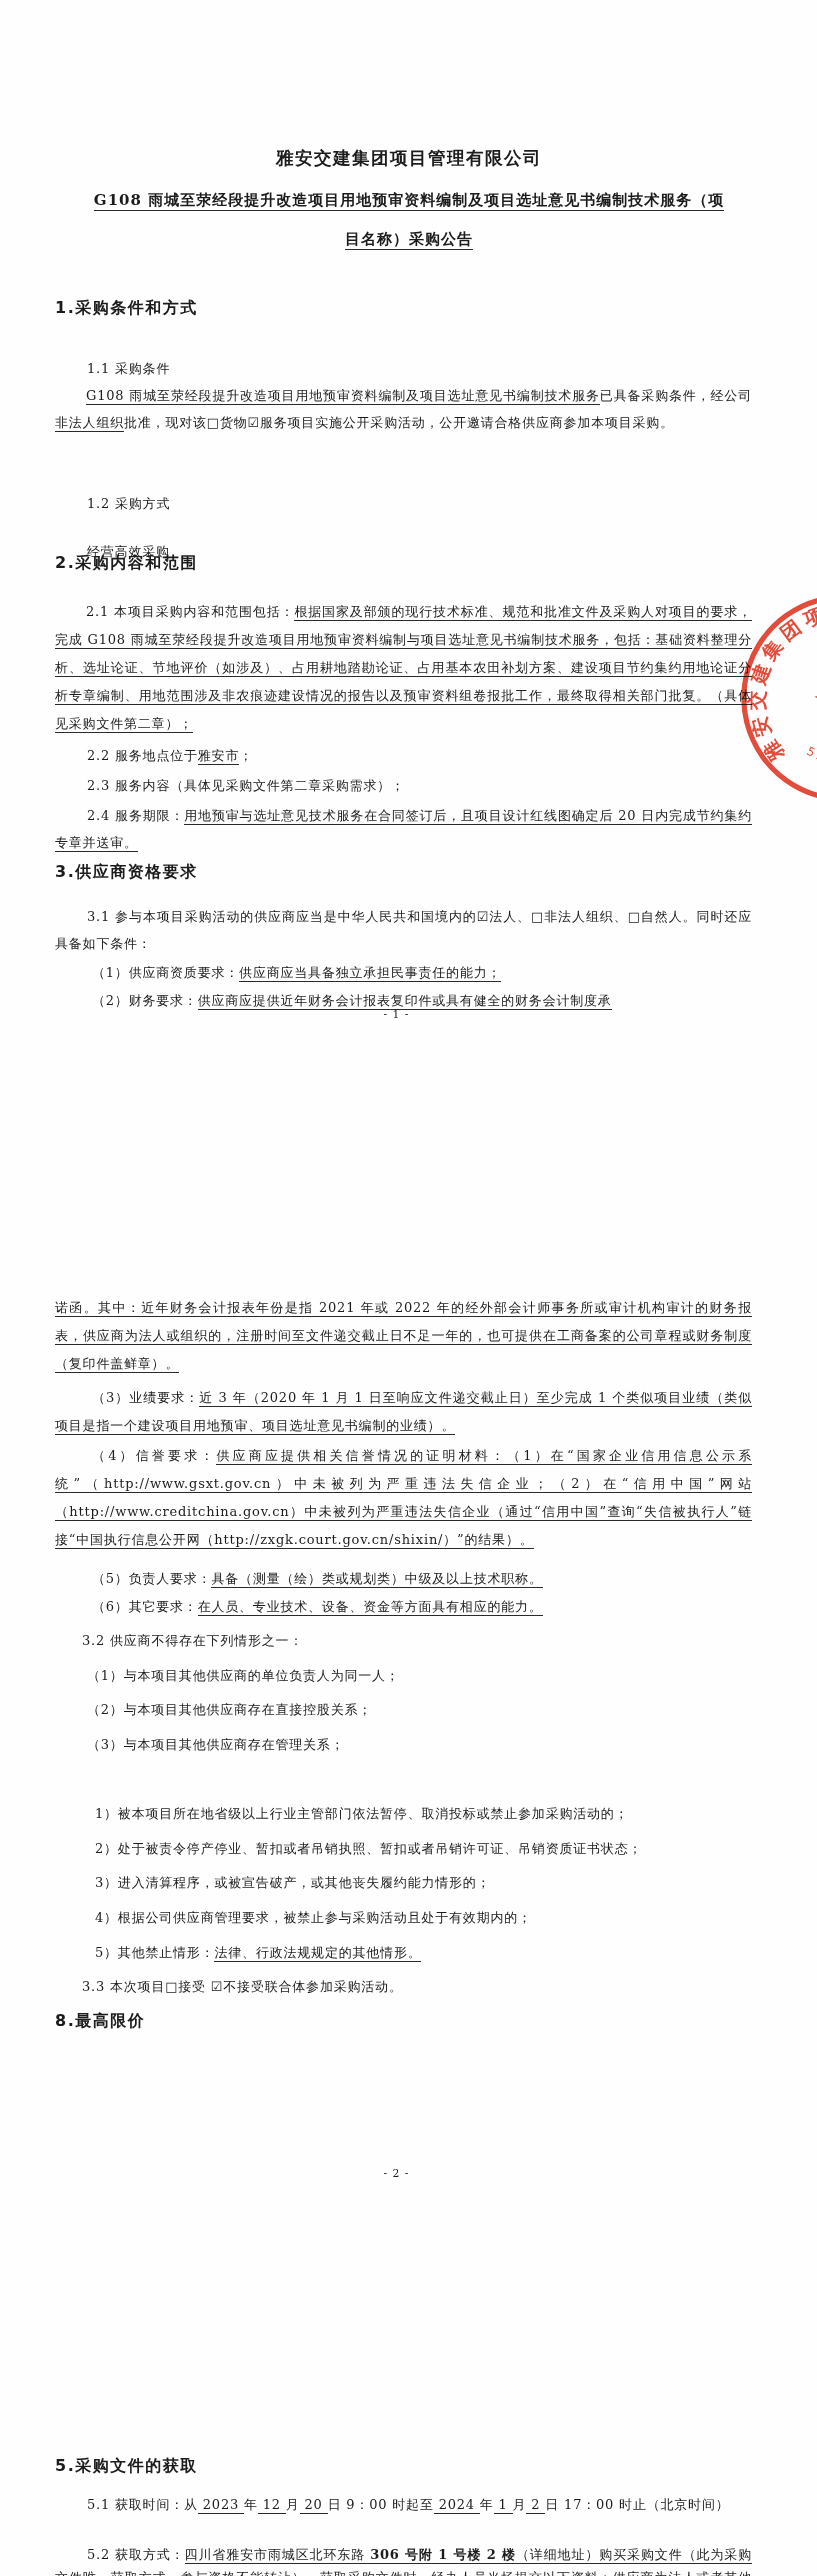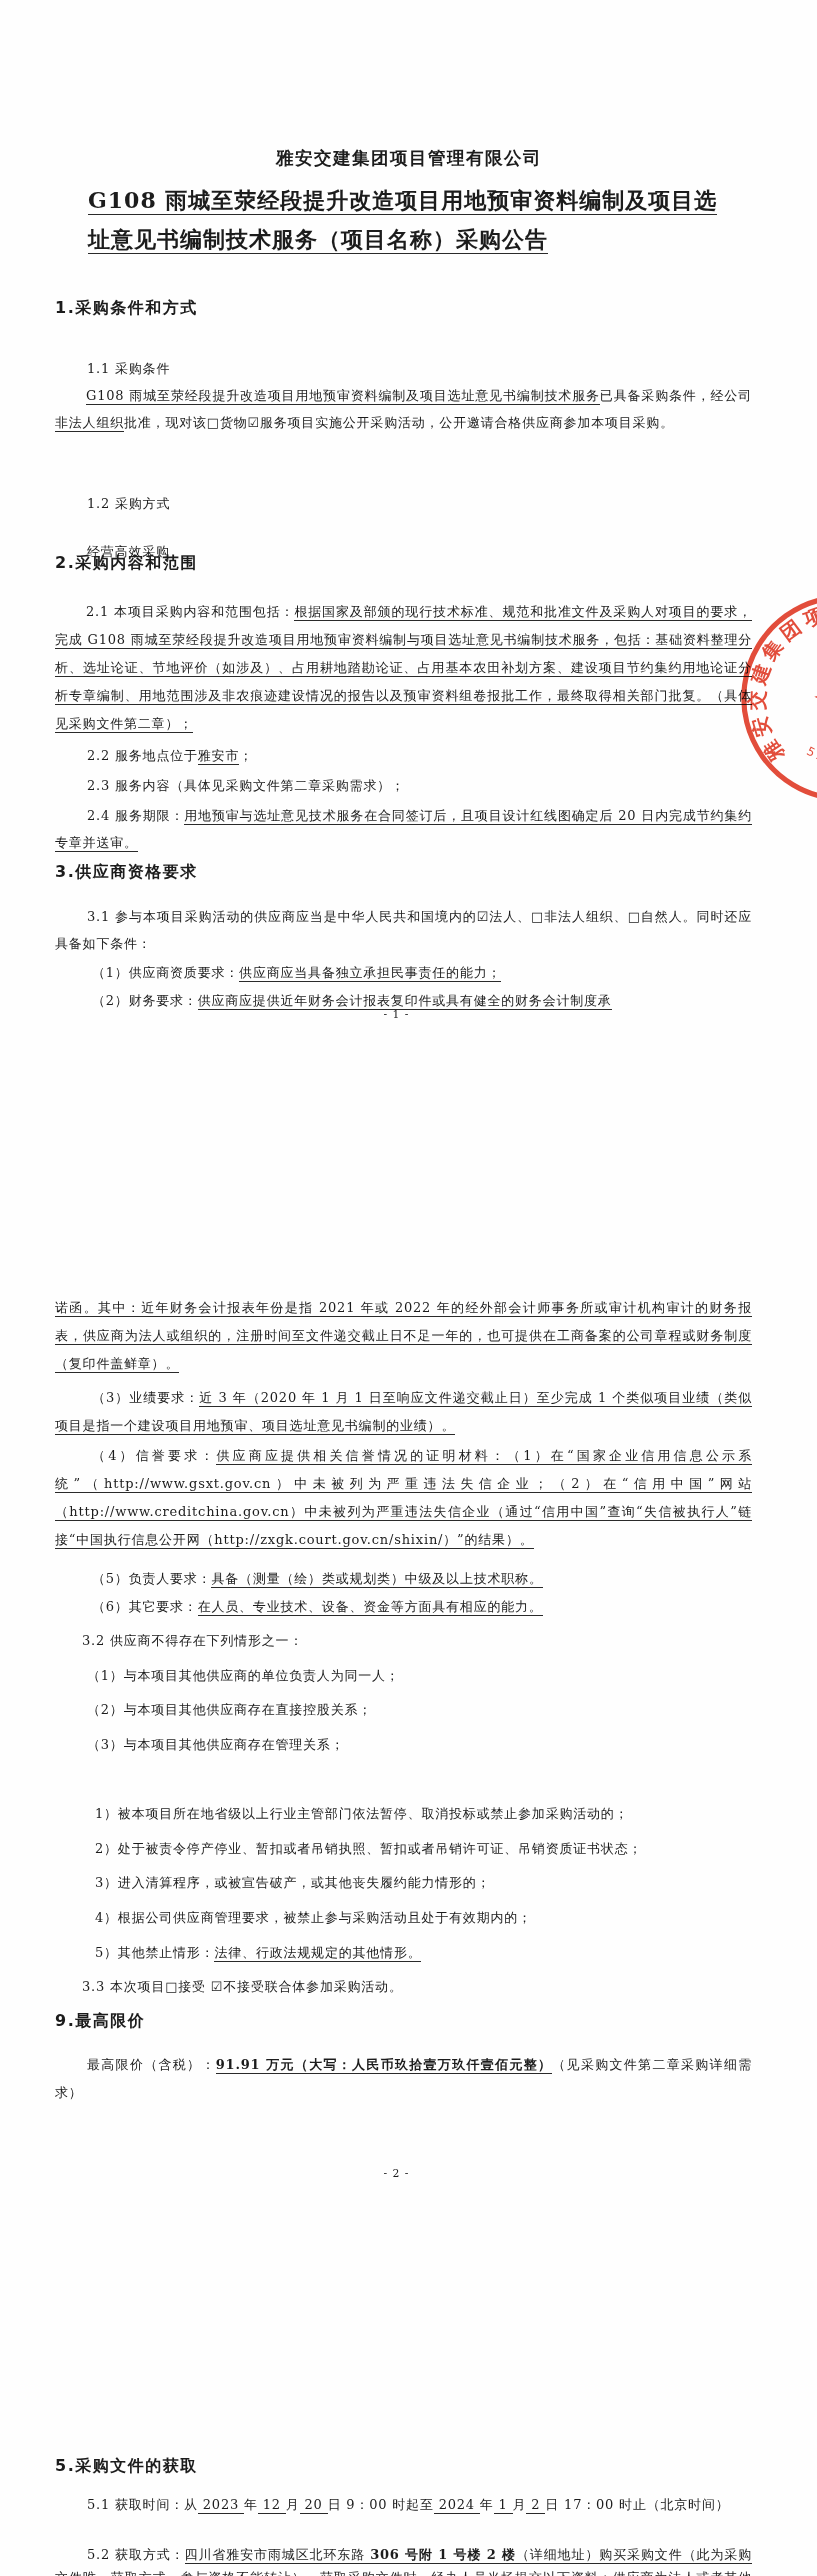--- a/index.html
+++ b/index.html
@@ -4,21 +4,21 @@
 <style>
   html,body{margin:0;padding:0;background:#ffffff;}
   body{width:818px;height:3468px;position:relative;font-family:"DejaVu Serif","Liberation Serif",serif;color:#1c1c1c;}
   .page{position:relative;width:818px;height:1156px;overflow:hidden;background:#fefefe;}
   .blk{position:absolute;left:55px;width:697px;font-size:13px;line-height:28px;letter-spacing:0.8px;text-align:justify;}
   .tight{line-height:24px;}
   .vtight{line-height:23px;}
   .ind{text-indent:31px;}
   .h{position:absolute;left:55px;font-family:"DejaVu Sans","Liberation Sans",sans-serif;font-weight:bold;font-size:16px;letter-spacing:1.5px;line-height:21.6px;}
   .doc-org{position:absolute;left:0;width:818px;text-align:center;font-size:17.5px;font-weight:bold;letter-spacing:1.5px;}
-  .doc-title{position:absolute;left:88px;width:642px;text-align:left;font-size:22px;font-weight:bold;letter-spacing:1px;line-height:39px;}
+  .doc-title{position:absolute;left:88px;width:642px;text-align:center;font-size:15px;font-weight:bold;letter-spacing:1px;line-height:39px;}
   .doc-title .u{border-bottom-width:1.5px;}
   .u{border-bottom:1px solid #2a2a2a;padding-bottom:1px;}
   .b{font-weight:bold;}
   .pageno{position:absolute;left:0;width:793px;text-align:center;font-size:10.8px;letter-spacing:1px;}
   .stamp{position:absolute;mix-blend-mode:multiply;opacity:0.88;}
   .stamp text{font-family:"DejaVu Sans","Liberation Sans",sans-serif;}
 </style>
 </head>
 <body>
 
@@ -65,22 +65,21 @@
   <div class="blk" style="top:506px;text-indent:32px;">（1）与本项目其他供应商的单位负责人为同一人；</div>
   <div class="blk" style="top:540px;text-indent:32px;">（2）与本项目其他供应商存在直接控股关系；</div>
   <div class="blk" style="top:575px;text-indent:32px;">（3）与本项目其他供应商存在管理关系；</div>
   <div class="blk" style="top:644px;text-indent:40px;">1）被本项目所在地省级以上行业主管部门依法暂停、取消投标或禁止参加采购活动的；</div>
   <div class="blk" style="top:679px;text-indent:40px;">2）处于被责令停产停业、暂扣或者吊销执照、暂扣或者吊销许可证、吊销资质证书状态；</div>
   <div class="blk" style="top:713px;text-indent:40px;">3）进入清算程序，或被宣告破产，或其他丧失履约能力情形的；</div>
   <div class="blk" style="top:748px;text-indent:40px;">4）根据公司供应商管理要求，被禁止参与采购活动且处于有效期内的；</div>
   <div class="blk" style="top:783px;text-indent:40px;"><span>5）其他禁止情形：</span><span class="u">法律、行政法规规定的其他情形。</span></div>
   <div class="blk" style="top:817px;text-indent:27px;">3.3 本次项目□接受 ☑不接受联合体参加采购活动。</div>
 
-  <div class="h" style="top:854px;">9.最高限价</div>
-  <div class="blk" style="top:895px;text-indent:32px;"><span>最高限价（含税）：</span><span class="u b">91.91 万元</span><span class="u b">（大写：人民币玖拾壹万玖仟壹佰元整）</span><span>（见采购文件第二章采购详细需求）</span></div>
+  <div class="h" style="top:854px;">8.最高限价</div>
 
   <div class="pageno" style="top:1011px;">- 2 -</div>
 </div>
 
 <div class="page">
   <div class="h" style="top:143px;">5.采购文件的获取</div>
   <div class="blk tight" style="top:181px;text-indent:32px;"><span>5.1 获取时间：从</span><span class="u"> 2023 </span><span>年</span><span class="u"> 12 </span><span>月</span><span class="u"> 20 </span><span>日 9：00 时起至</span><span class="u"> 2024 </span><span>年</span><span class="u"> 1 </span><span>月</span><span class="u"> 2 </span><span>日 17：00 时止（北京时间）</span></div>
   <div class="blk vtight" style="top:231px;text-indent:32px;"><span>5.2 获取方式：</span><span class="u">四川省雅安市雨城区北环东路 </span><span class="u b">306 号附 1 号楼 2 楼</span><span class="u">（详细地址）购买采购文件（此为采购文件唯一获取方式，参与资格不能转让），获取采购文件时，经办人员当场提交以下资料：供应商为法人或者其他组织的，需提供单位介绍信、经办人身份证复印件，都需要加盖鲜章。</span></div>
 
 </div>

